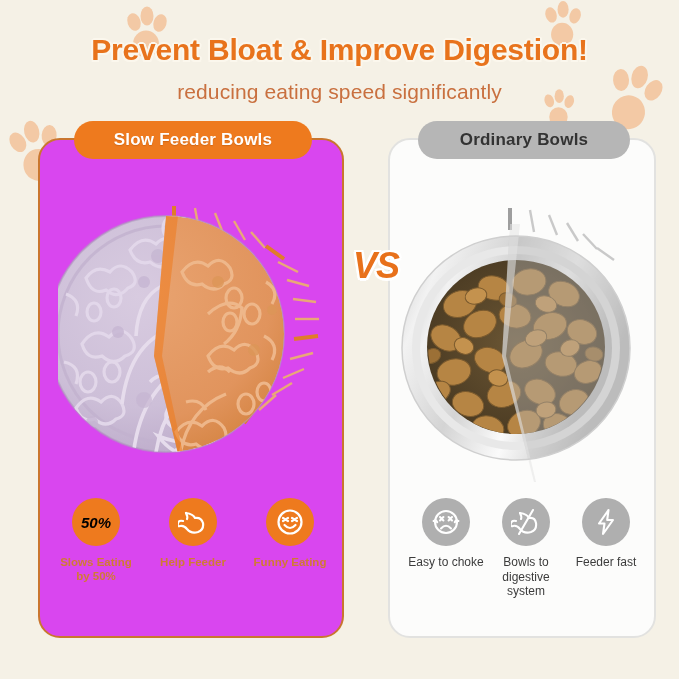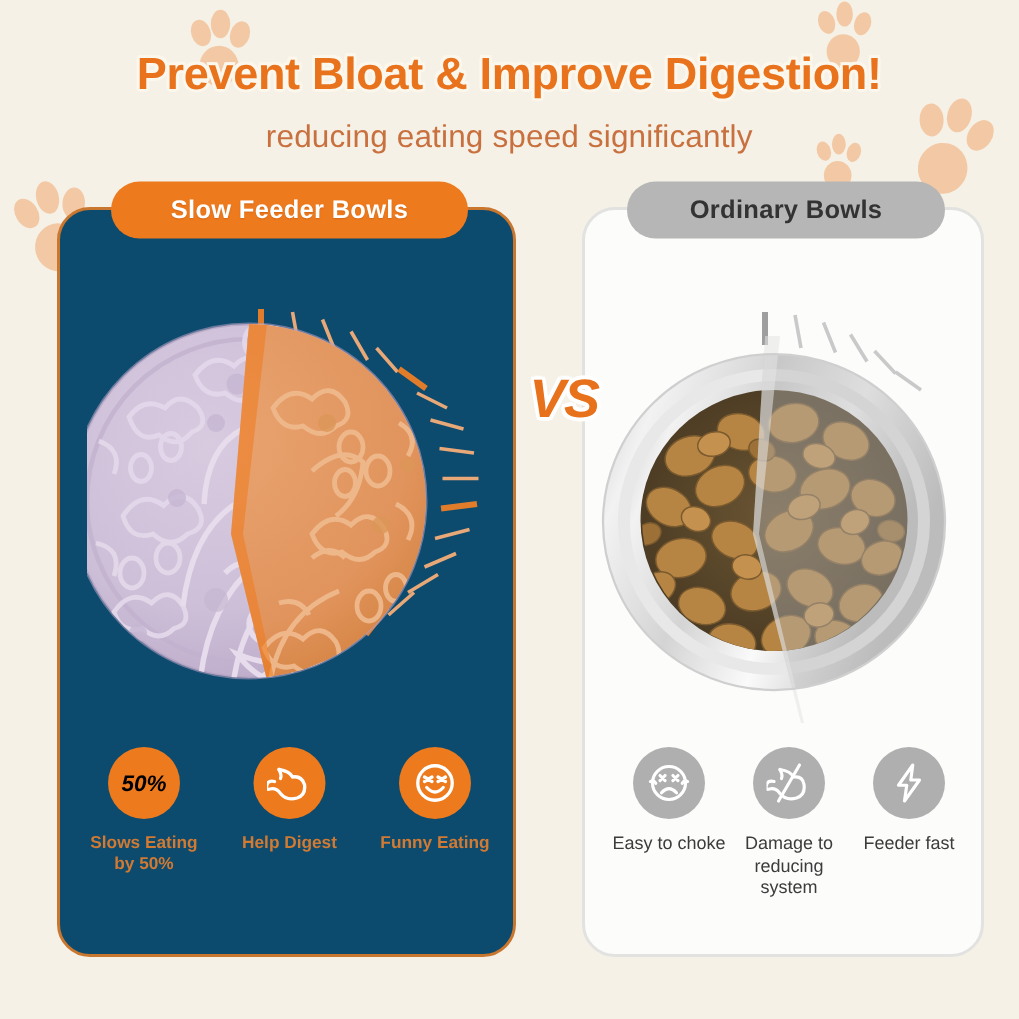--- a/index.html
+++ b/index.html
@@ -27,21 +27,21 @@
   }
   .subtitle{
     position:absolute;left:0;top:80px;width:679px;
     font-size:21px;color:#C9703F;letter-spacing:.1px;
   }
 
   
   .panel{position:absolute;border-radius:22px;box-sizing:border-box;}
   .panel-left{
     left:38px;top:138px;width:306px;height:500px;
-    background:#0c4a6e;border:2px solid #C9762F;
+    background:#d946ef;border:2px solid #C9762F;
   }
   .panel-right{
     left:388px;top:138px;width:268px;height:500px;
     background:#FCFCFB;border:2px solid #E2E2E0;
   }
   .badge{
     position:absolute;top:-19px;height:38px;border-radius:19px;
     display:flex;align-items:center;justify-content:center;
     font-size:17px;font-weight:bold;letter-spacing:.2px;
     box-sizing:border-box;
@@ -278,21 +278,21 @@
       </div>
       <div class="feat-lab lab-orange">Slows Eating by 50%</div>
     </div>
     <div class="feat">
       <div class="feat-ico ico-orange">
         <svg width="30" height="30" viewBox="0 0 30 30" fill="none" stroke="#FFFFFF" stroke-width="2.2" stroke-linecap="round" stroke-linejoin="round">
           <path d="M8 6 q7 1 9 5 q6 -1 8 5 q1 7 -5 9 q-7 2 -11 -3 q-3 -4 -7 -3 q-3 1 -2 -3 q1 -3 5 -2"></path>
           <path d="M8 6 q2 4 1 6"></path>
         </svg>
       </div>
-      <div class="feat-lab lab-orange">Help Digest</div>
+      <div class="feat-lab lab-orange">Help Feeder</div>
     </div>
     <div class="feat">
       <div class="feat-ico ico-orange">
         <svg width="30" height="30" viewBox="0 0 30 30" fill="none" stroke="#FFFFFF" stroke-width="2.2" stroke-linecap="round">
           <circle cx="15" cy="15" r="11.5"></circle>
           <path d="M8 11 l5 3 M13 11 l-5 3"></path>
           <path d="M17 11 l5 3 M22 11 l-5 3"></path>
           <path d="M9.5 18 q5.5 6 11 0"></path>
         </svg>
       </div>
@@ -412,21 +412,21 @@
       <div class="feat-lab lab-gray">Easy to choke</div>
     </div>
     <div class="feat">
       <div class="feat-ico ico-gray">
         <svg width="30" height="30" viewBox="0 0 30 30" fill="none" stroke="#FFFFFF" stroke-width="2.1" stroke-linecap="round" stroke-linejoin="round">
           <path d="M9 6 q7 1 9 5 q6 -1 7 5 q1 7 -5 9 q-7 2 -11 -3 q-3 -4 -7 -3 q-3 1 -2 -3 q1 -3 5 -2"></path>
           <path d="M9 6 q2 4 1 6"></path>
           <path d="M22 3 L8 27"></path>
         </svg>
       </div>
-      <div class="feat-lab lab-gray">Damage to reducing system</div>
+      <div class="feat-lab lab-gray">Bowls to digestive system</div>
     </div>
     <div class="feat">
       <div class="feat-ico ico-gray">
         <svg width="30" height="30" viewBox="0 0 30 30" fill="none" stroke="#FFFFFF" stroke-width="2.1" stroke-linejoin="round">
           <path d="M17.5 3 L8 16.5 h5.5 L12 27 l10 -14 h-5.8z"></path>
         </svg>
       </div>
       <div class="feat-lab lab-gray">Feeder fast</div>
     </div>
   </div>

